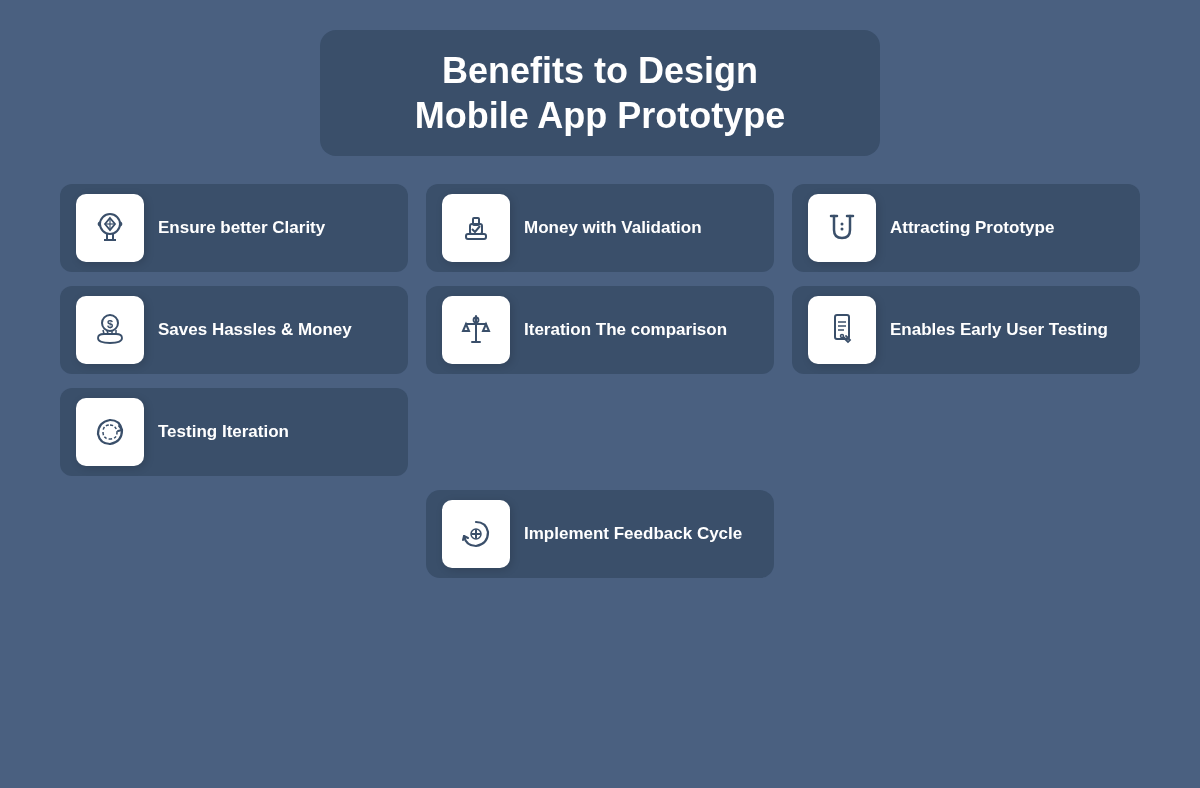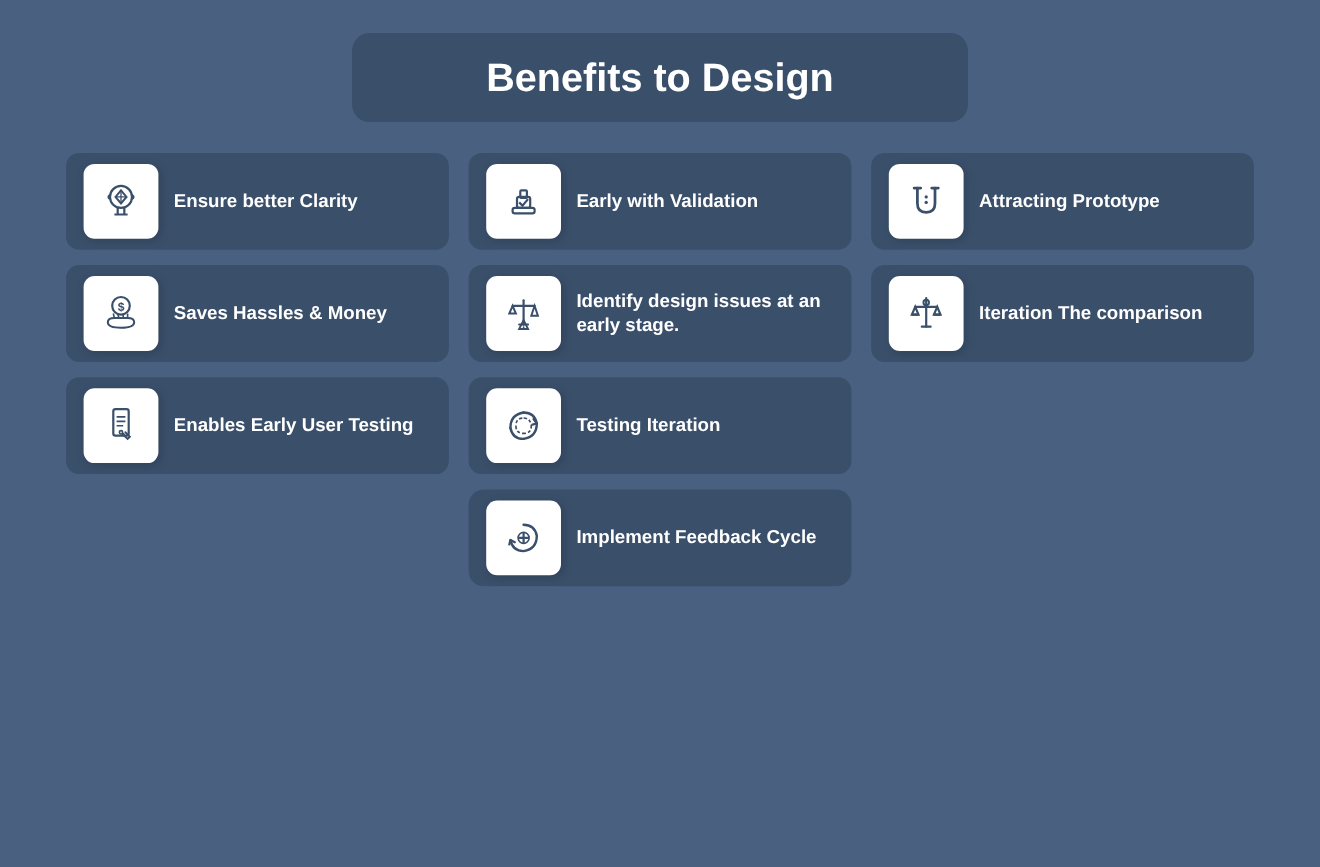--- a/index.html
+++ b/index.html
@@ -84,20 +84,21 @@
       grid-column: 2;
       border-radius: 14px;
     }
   </style>
 </head>
 <body>
 
 <div class="title-box">
   <h1>
     <span>Benefits to Design</span><br>
+    <span>Mobile App Prototype</span>
   </h1>
 </div>
 
 <div class="grid">
 
   <div class="card">
     <div class="icon-box">
       <svg viewBox="0 0 40 40" fill="none" xmlns="http://www.w3.org/2000/svg">
 
         <circle cx="20" cy="16" r="10" stroke="#3a4f6a" stroke-width="2" fill="none"></circle>
@@ -125,21 +126,21 @@
 
         <rect x="10" y="26" width="20" height="5" rx="2" stroke="#3a4f6a" stroke-width="2" fill="none"></rect>
 
         <rect x="14" y="16" width="12" height="10" rx="2" stroke="#3a4f6a" stroke-width="2" fill="none"></rect>
 
         <rect x="17" y="10" width="6" height="7" rx="1" stroke="#3a4f6a" stroke-width="2" fill="none"></rect>
 
         <polyline points="16,21 19,24 24,18" stroke="#3a4f6a" stroke-width="2" fill="none"></polyline>
       </svg>
     </div>
-    <span class="card-label">Early with Validation</span>
+    <span class="card-label">Money with Validation</span>
   </div>
 
   <div class="card">
     <div class="icon-box">
       <svg viewBox="0 0 40 40" fill="none" xmlns="http://www.w3.org/2000/svg">
 
         <path d="M12 8 L12 22 Q12 30 20 30 Q28 30 28 22 L28 8" stroke="#3a4f6a" stroke-width="2.5" fill="none" stroke-linecap="round"></path>
 
         <line x1="9" y1="8" x2="15" y2="8" stroke="#3a4f6a" stroke-width="2.5" stroke-linecap="round"></line>
         <line x1="25" y1="8" x2="31" y2="8" stroke="#3a4f6a" stroke-width="2.5" stroke-linecap="round"></line>
@@ -162,41 +163,20 @@
 
         <line x1="14" y1="24" x2="13" y2="20" stroke="#3a4f6a" stroke-width="1.5"></line>
         <line x1="18" y1="24" x2="17" y2="20" stroke="#3a4f6a" stroke-width="1.5"></line>
         <line x1="22" y1="24" x2="22" y2="20" stroke="#3a4f6a" stroke-width="1.5"></line>
         <line x1="26" y1="24" x2="26" y2="20" stroke="#3a4f6a" stroke-width="1.5"></line>
       </svg>
     </div>
     <span class="card-label">Saves Hassles &amp; Money</span>
   </div>
 
-  <div class="card">
-    <div class="icon-box">
-      <svg viewBox="0 0 40 40" fill="none" xmlns="http://www.w3.org/2000/svg">
-
-        <line x1="20" y1="8" x2="20" y2="30" stroke="#3a4f6a" stroke-width="2" stroke-linecap="round"></line>
-
-        <line x1="10" y1="13" x2="30" y2="13" stroke="#3a4f6a" stroke-width="2" stroke-linecap="round"></line>
-
-        <path d="M10 13 L7 20 L13 20 Z" stroke="#3a4f6a" stroke-width="1.8" fill="none"></path>
-
-        <path d="M30 13 L27 22 L33 22 Z" stroke="#3a4f6a" stroke-width="1.8" fill="none"></path>
-
-        <path d="M16 34 L20 26 L24 34 Z" stroke="#3a4f6a" stroke-width="1.8" fill="none"></path>
-        <line x1="20" y1="29" x2="20" y2="31" stroke="#3a4f6a" stroke-width="1.5"></line>
-        <circle cx="20" cy="32.5" r="0.8" fill="#3a4f6a"></circle>
-
-        <line x1="16" y1="30" x2="24" y2="30" stroke="#3a4f6a" stroke-width="2" stroke-linecap="round"></line>
-      </svg>
-    </div>
-    <span class="card-label">Identify design issues at an early stage.</span>
-  </div>
 
   <div class="card">
     <div class="icon-box">
       <svg viewBox="0 0 40 40" fill="none" xmlns="http://www.w3.org/2000/svg">
 
         <line x1="20" y1="6" x2="20" y2="32" stroke="#3a4f6a" stroke-width="2" stroke-linecap="round"></line>
         <line x1="10" y1="14" x2="30" y2="14" stroke="#3a4f6a" stroke-width="2" stroke-linecap="round"></line>
 
         <path d="M10 14 L7 21 L13 21 Z" stroke="#3a4f6a" stroke-width="2" fill="none"></path>
         <line x1="7" y1="21" x2="13" y2="21" stroke="#3a4f6a" stroke-width="2"></line>

